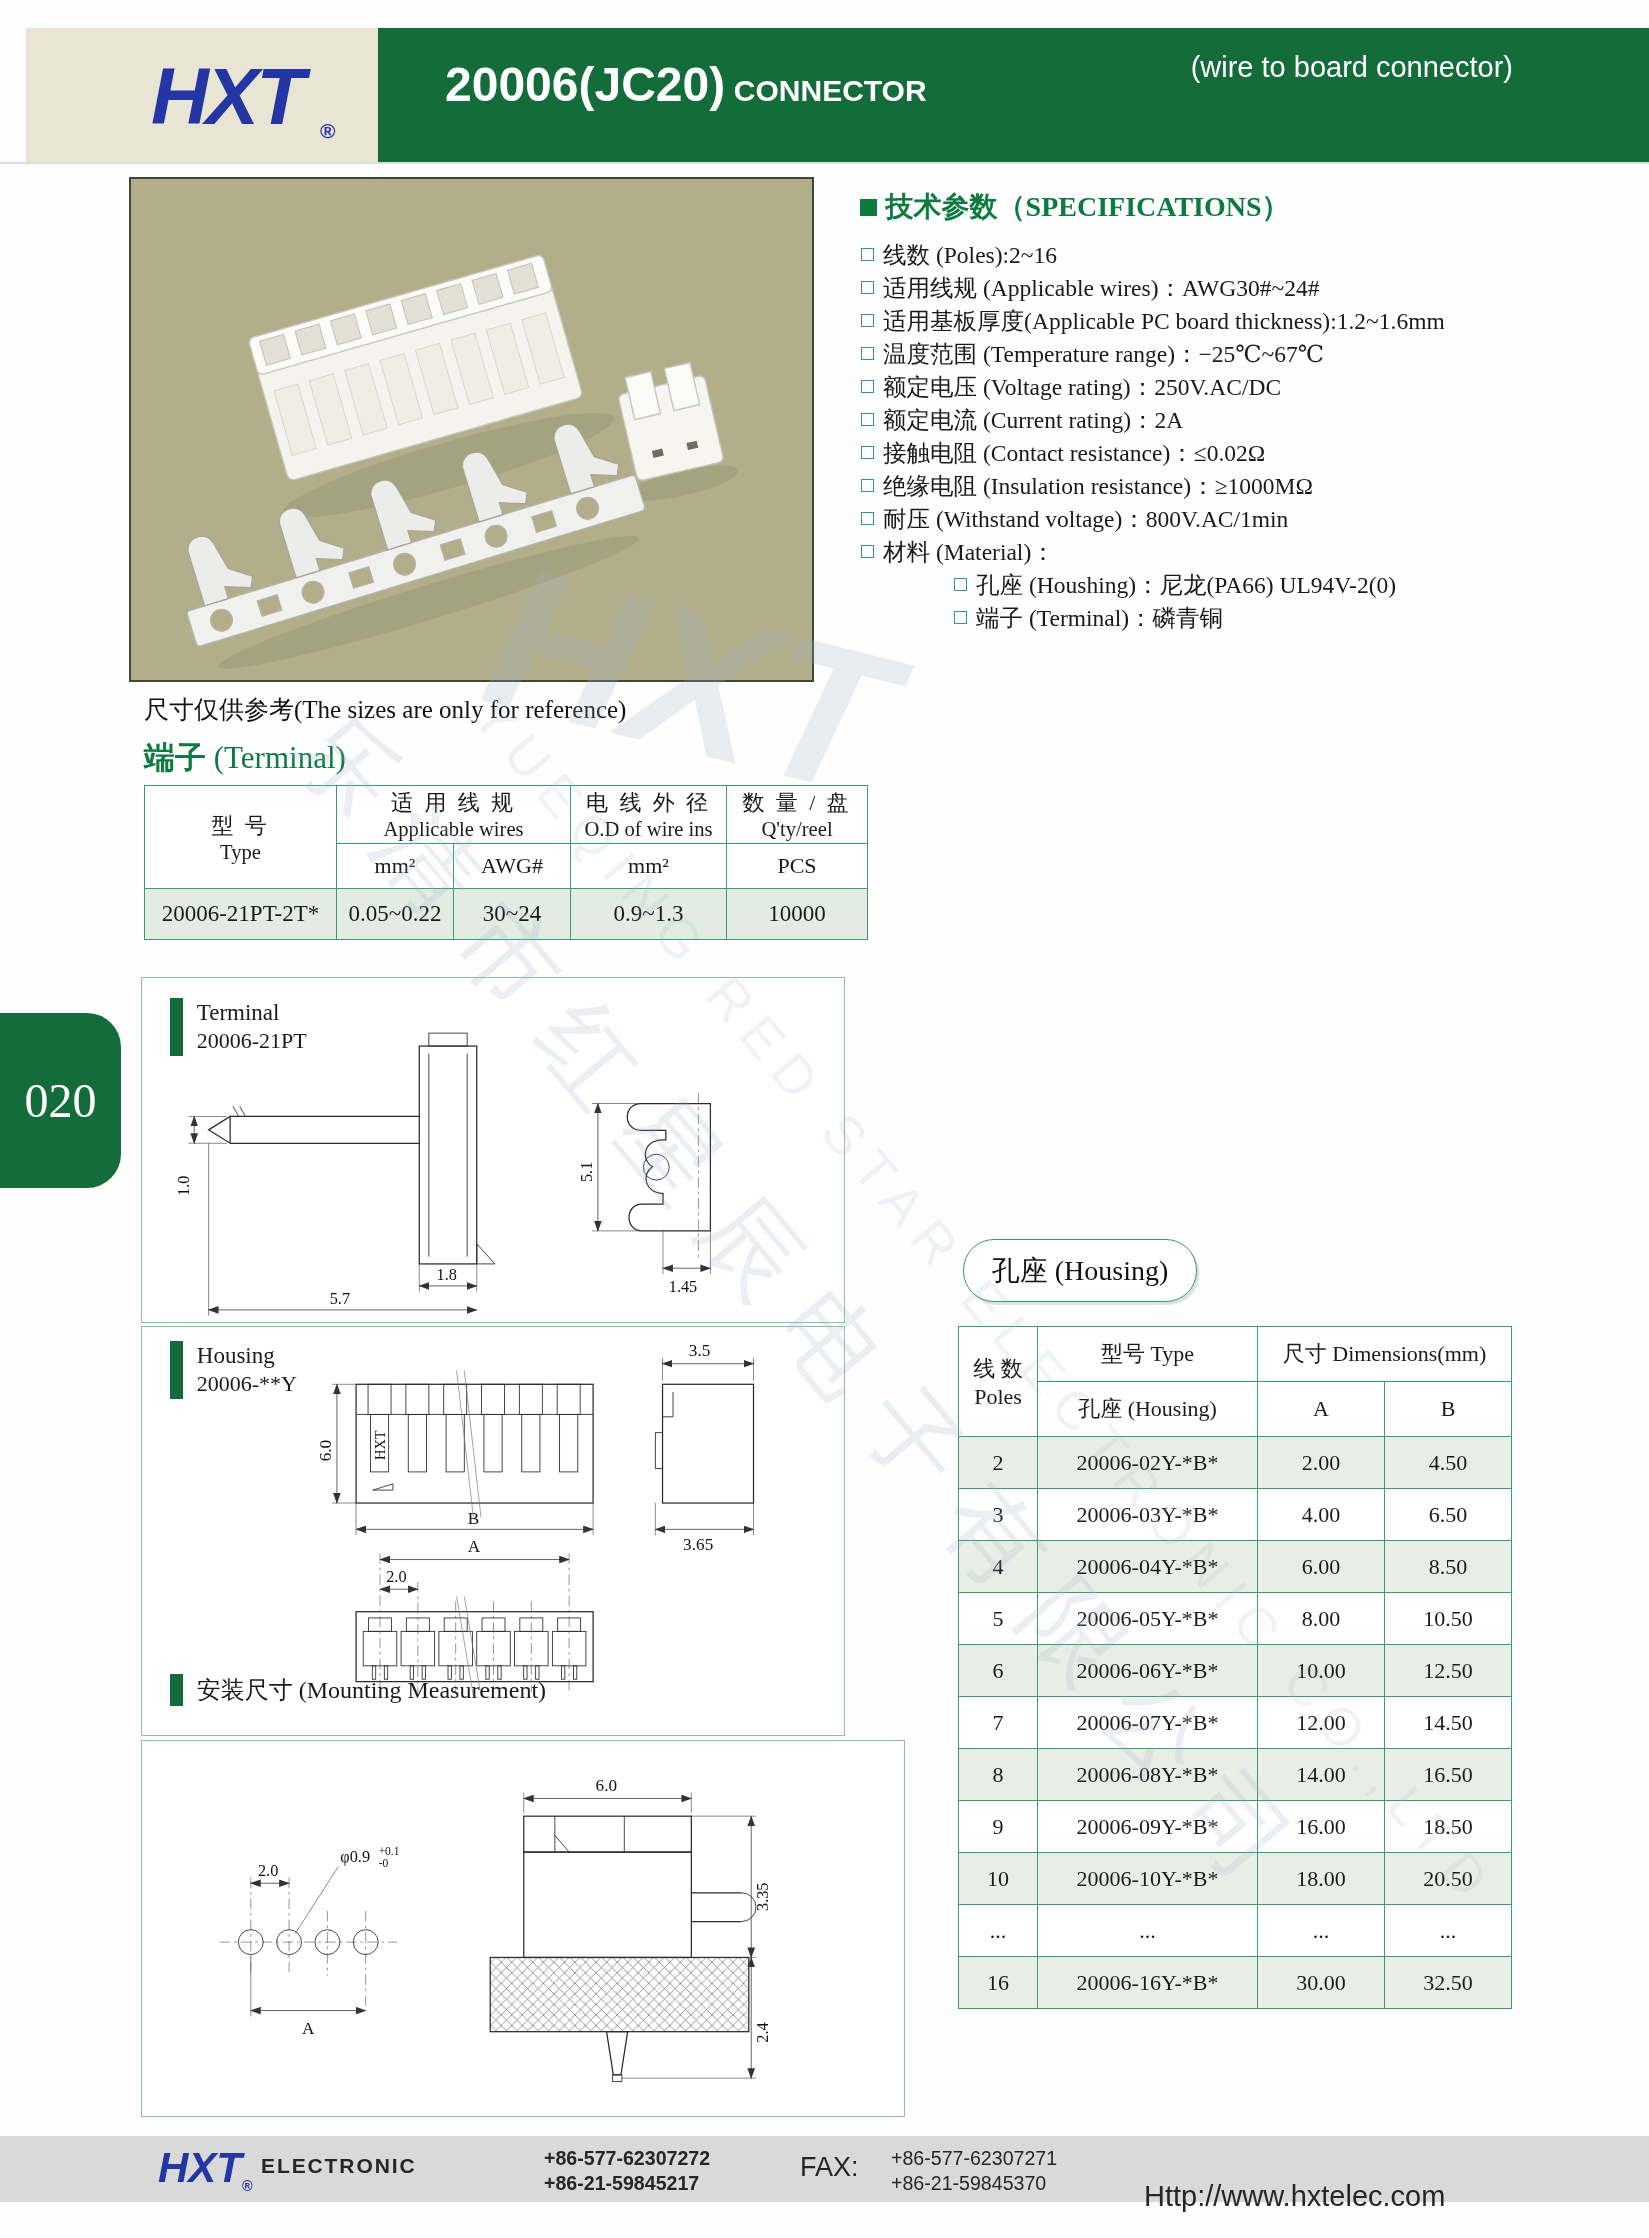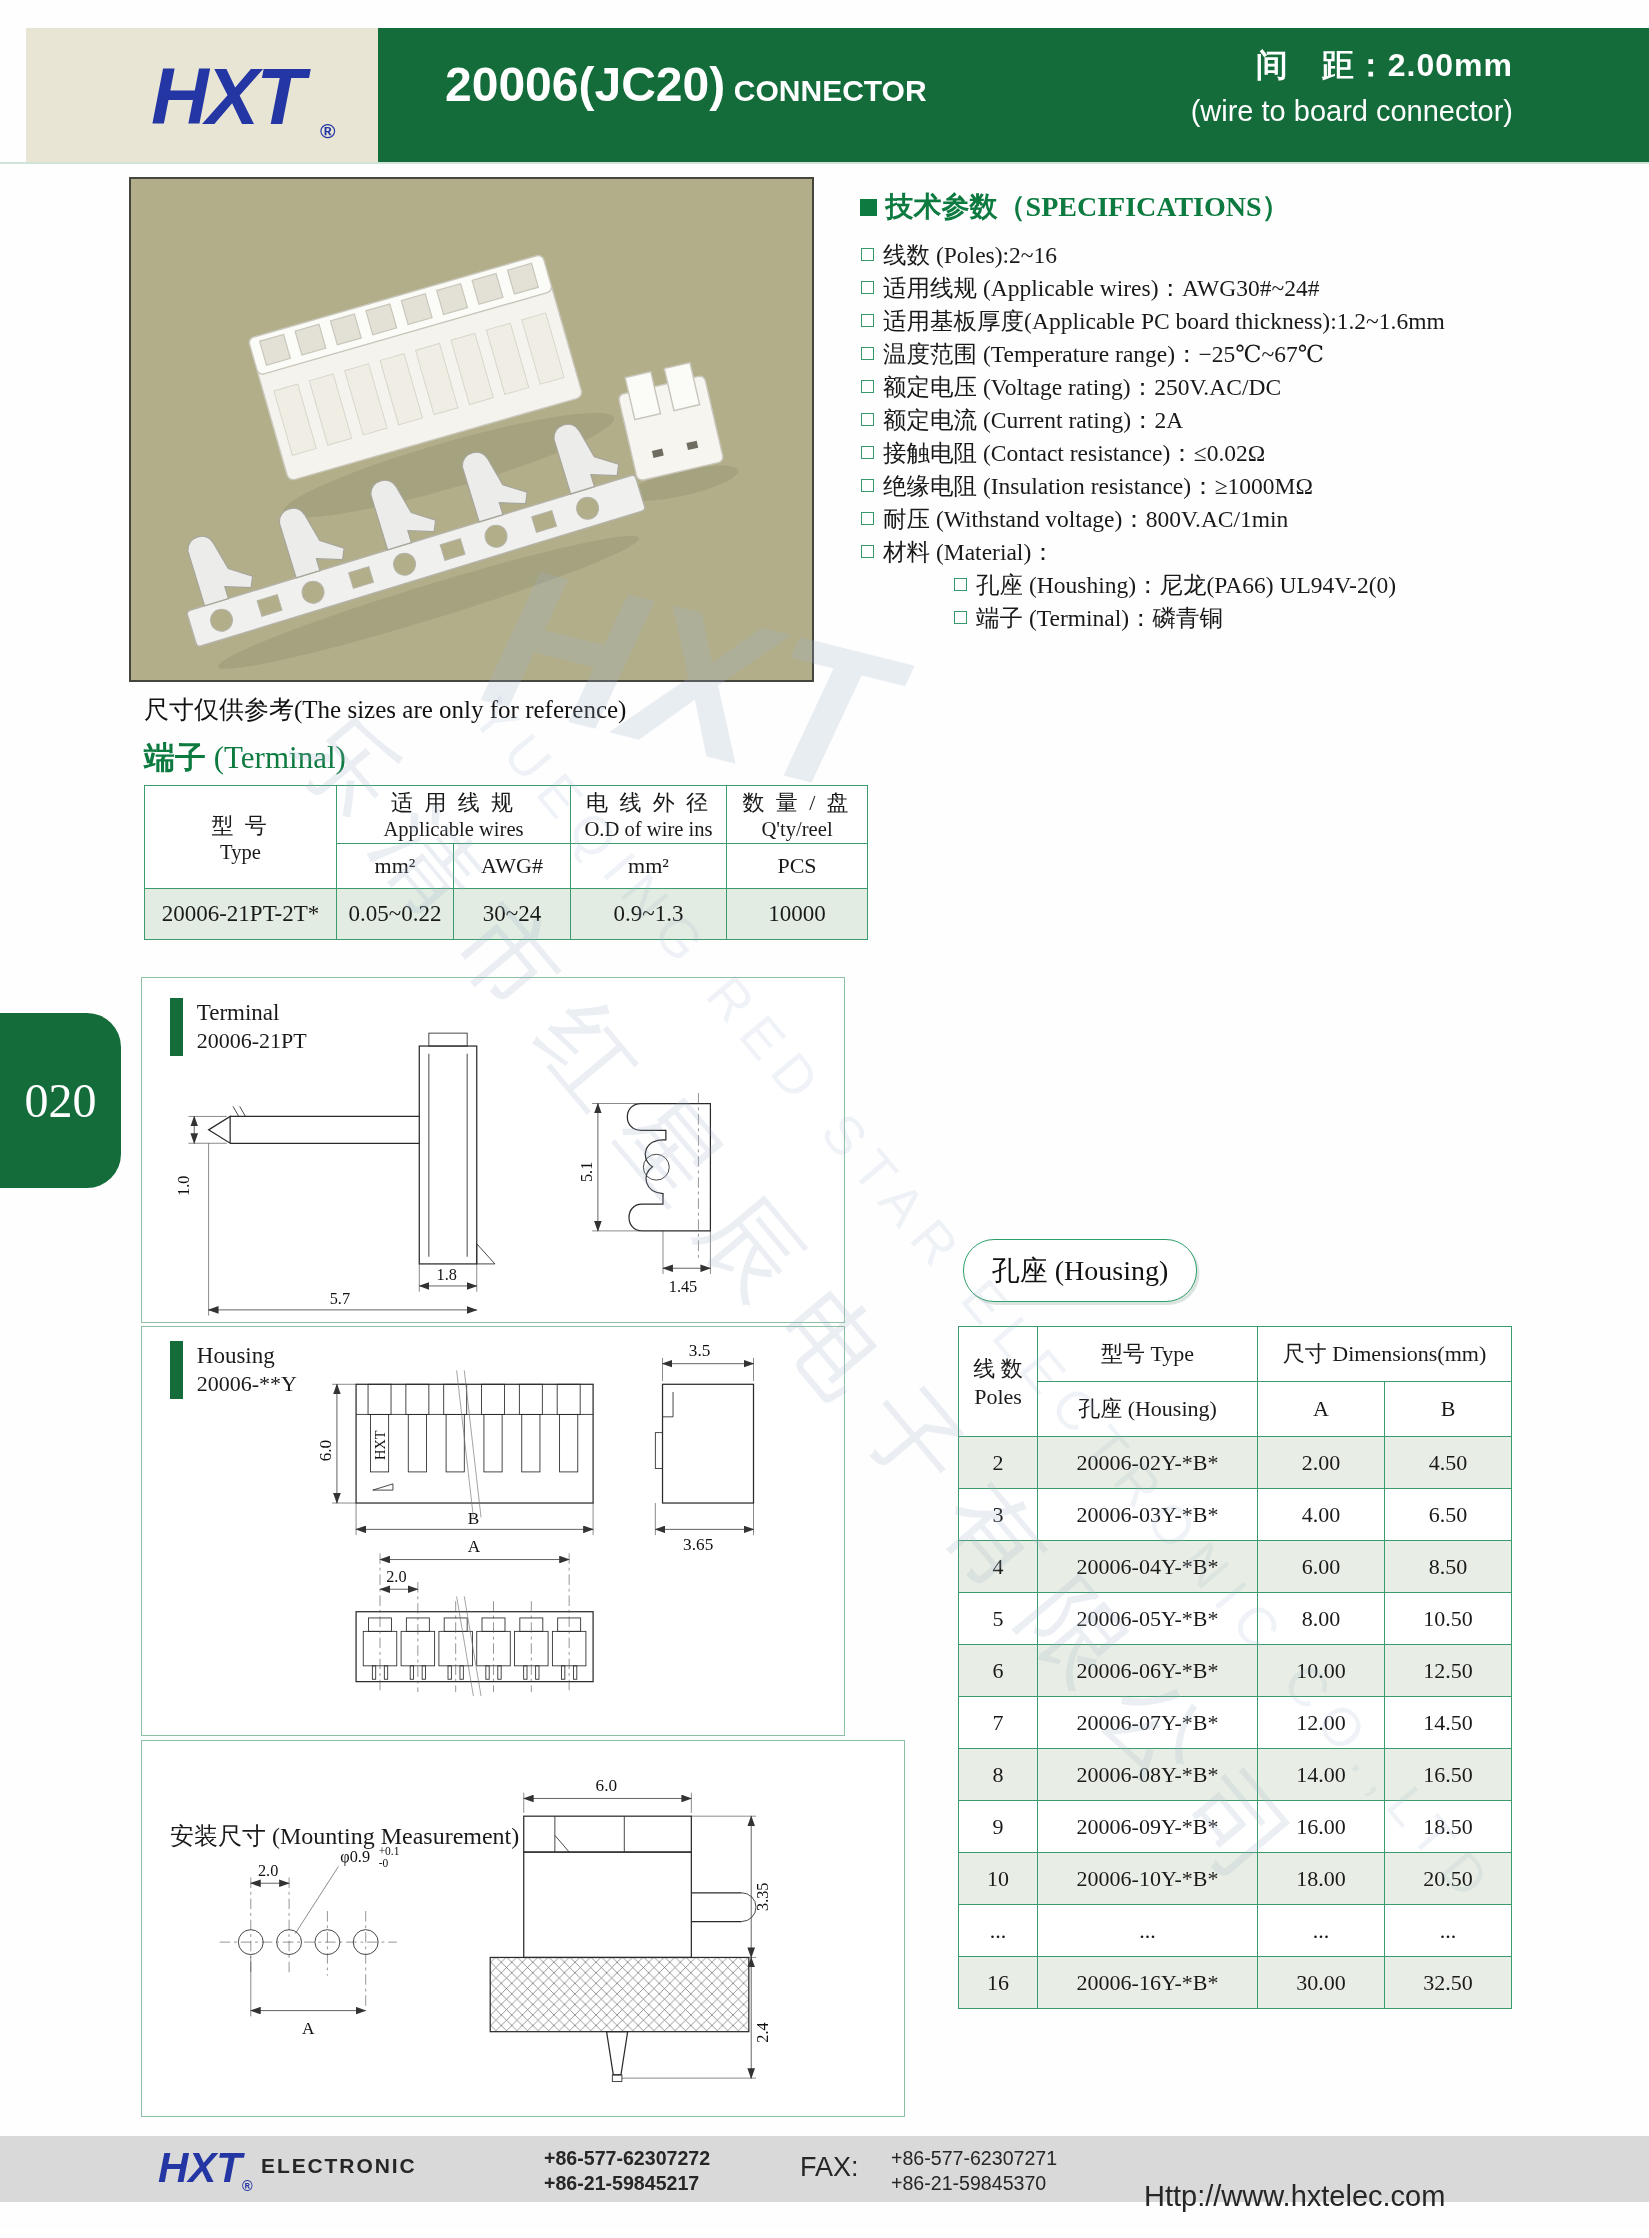--- a/index.html
+++ b/index.html
@@ -113,21 +113,20 @@
   <div class="abs" id="hdr-green"></div>
   <div class="abs" id="hdr-rule"></div>
   <div class="abs" id="logo">
     <span>HXT</span>
     <span class="reg">®</span>
   </div>
   <div class="abs" id="hdr-title">
     <span class="big">20006(JC20)</span><span class="small">CONNECTOR</span>
   </div>
   <div class="abs" id="hdr-pitch">
-    <div class="l1">间　距：2.00mm</div>
     <div class="l2">(wire to board connector)</div>
   </div>
 
   <div class="abs" id="photo">
     <svg width="680" height="500" viewBox="0 0 1420 1045">
       <rect x="0" y="0" width="1420" height="1045" fill="#b2ae8a"></rect>
 
       <g transform="rotate(-16 590 380)">
         <ellipse cx="600" cy="610" rx="360" ry="48" fill="rgba(60,60,40,0.10)"></ellipse>
         <rect x="270" y="300" width="640" height="250" rx="14" fill="#f4f3ee" stroke="#c9c7bb" stroke-width="3"></rect>
@@ -511,21 +510,21 @@
             <td>16</td>
             <td>20006-16Y-*B*</td>
             <td>30.00</td>
             <td>32.50</td>
           </tr>
     </tbody>
       </table>
   </div>
 
   <div class="abs dbox" id="box-mount"></div>
-  <div class="abs dlabel" style="left:170px;top:1820px;height:32px;flex-direction:column;">
+  <div class="abs dlabel" style="left:170px;top:1674px;height:32px;">
     <div class="bar"></div>
     <div>
         <div class="t1" style="font-size:24px;line-height:32px;">安装尺寸 (Mounting Measurement)</div>
       </div>
   </div>
   <svg class="abs" style="left:143px;top:1741px;" width="761" height="374" viewBox="0 0 1589 781">
     <defs>
       <marker id="mae" markerWidth="14" markerHeight="10" refX="13" refY="5" orient="auto">
           <path d="M0,0L14,5L0,10z" fill="#333"></path>
         </marker>

